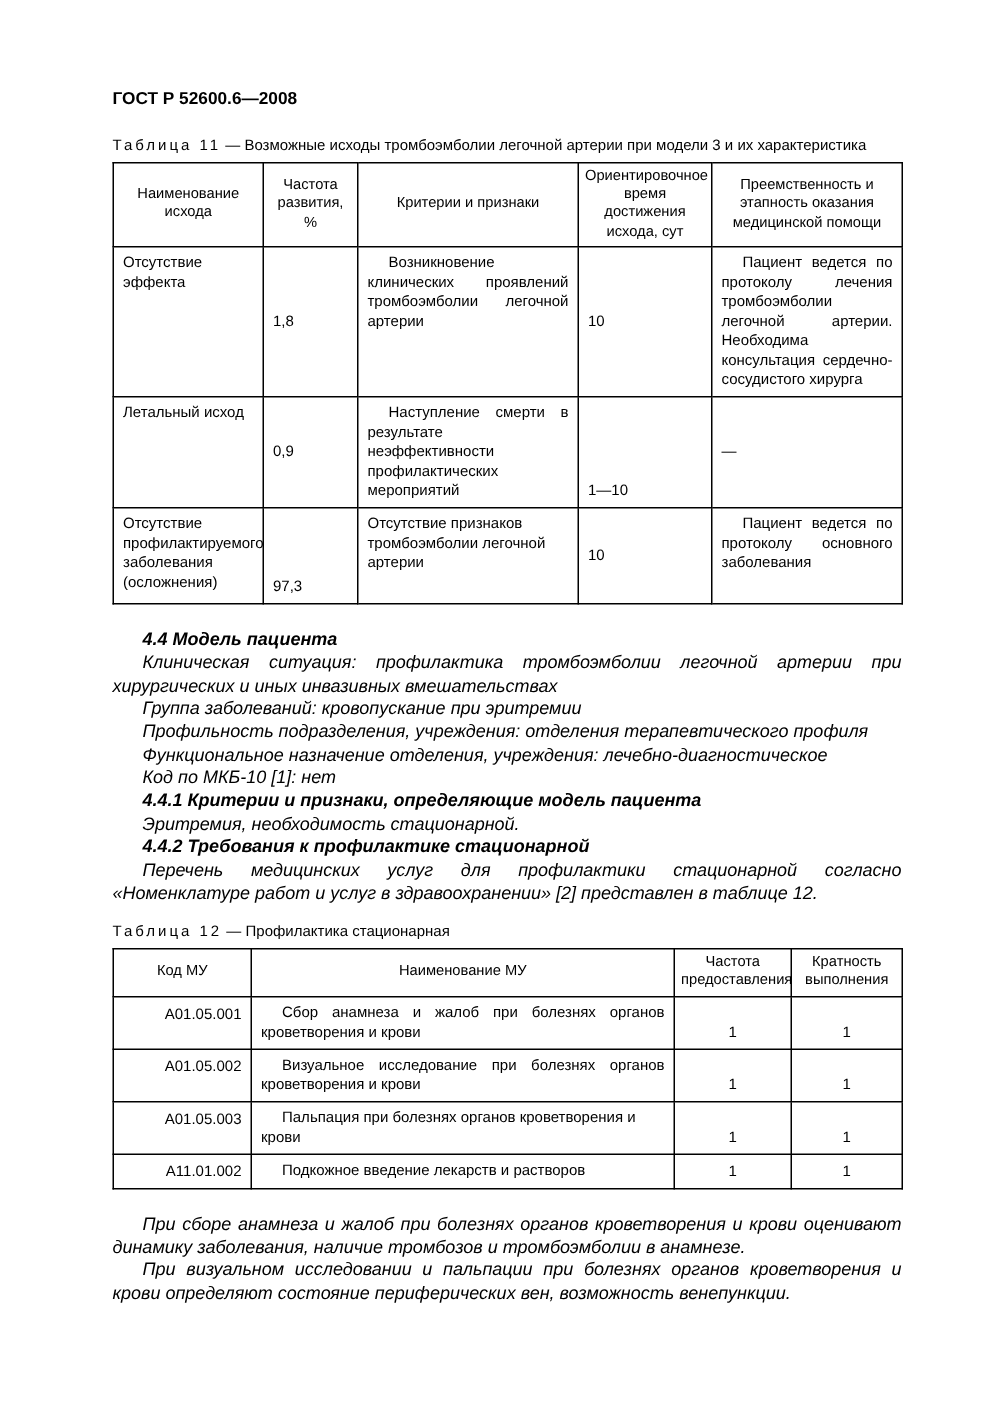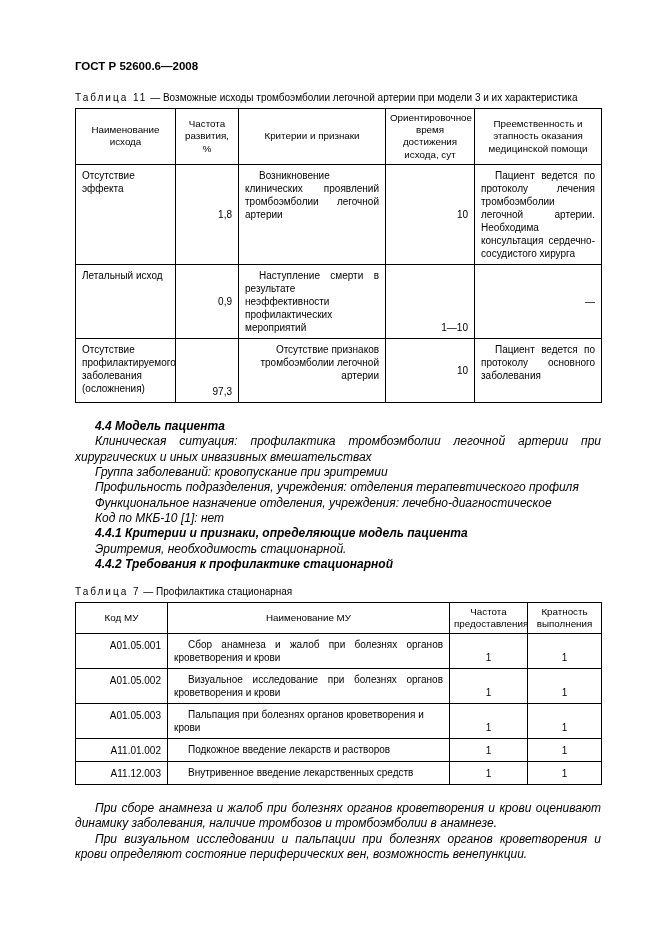--- a/index.html
+++ b/index.html
@@ -39,21 +39,21 @@
     vertical-align: top;
     font-weight: normal;
   }
   th {
     text-align: center;
     vertical-align: middle;
     font-size: 9.8px;
     line-height: 1.25;
     padding: 3px 4px;
   }
-  .ta-c { text-align: right; }
+  .ta-c { text-align: left; }
   .ta-j { text-align: justify; }
   .ind { text-indent: 14px; }
   .va-m { vertical-align: middle; }
   .va-b { vertical-align: bottom; }
   .t11 td { height: 52px; }
   .t11 .r3 td { height: 64px; }
   .t12 .num { text-align: center; vertical-align: bottom; }
   .t12 .code { text-align: right; padding-top: 5px; }
   .body-text { width: 526px; }
   .body-text p {
@@ -123,24 +123,25 @@
   <div class="body-text mt-lg">
     <p class="hd">4.4 Модель пациента</p>
     <p>Клиническая ситуация: профилактика тромбоэмболии легочной артерии при хирургических и иных инвазивных вмешательствах</p>
     <p>Группа заболеваний: кровопускание при эритремии</p>
     <p>Профильность подразделения, учреждения: отделения терапевтического профиля</p>
     <p>Функциональное назначение отделения, учреждения: лечебно-диагностическое</p>
     <p>Код по МКБ-10 [1]: нет</p>
     <p class="hd">4.4.1 Критерии и признаки, определяющие модель пациента</p>
     <p>Эритремия, необходимость стационарной.</p>
     <p class="hd">4.4.2 Требования к профилактике стационарной</p>
+    <p>Перечень медицинских услуг для профилактики стационарной согласно «Номенклатуре работ и услуг в здравоохранении» [2] представлен в таблице 12.</p>
   </div>
 
   <div class="table-caption mt-md">
-    <span class="cap-prefix">Таблица 7</span><span> — Профилактика стационарная</span>
+    <span class="cap-prefix">Таблица 12</span><span> — Профилактика стационарная</span>
   </div>
 
   <table class="t12">
     <colgroup>
       <col style="width:92px">
         <col style="width:282px">
         <col style="width:78px">
         <col style="width:74px">
     </colgroup>
     <thead>
@@ -169,26 +170,20 @@
         <td class="ind">Пальпация при болезнях органов кроветворения и крови</td>
         <td class="num">1</td>
         <td class="num">1</td>
       </tr>
       <tr>
         <td class="code">A11.01.002</td>
         <td class="ind">Подкожное введение лекарств и растворов</td>
         <td class="num">1</td>
         <td class="num">1</td>
       </tr>
-      <tr>
-        <td class="code">A11.12.003</td>
-        <td class="ind">Внутривенное введение лекарственных средств</td>
-        <td class="num">1</td>
-        <td class="num">1</td>
-      </tr>
     </tbody>
   </table>
 
   <div class="body-text mt-lg">
     <p>При сборе анамнеза и жалоб при болезнях органов кроветворения и крови оценивают динамику заболевания, наличие тромбозов и тромбоэмболии в анамнезе.</p>
     <p>При визуальном исследовании и пальпации при болезнях органов кроветворения и крови определяют состояние периферических вен, возможность венепункции.</p>
 
   </div>
 
 </div>

